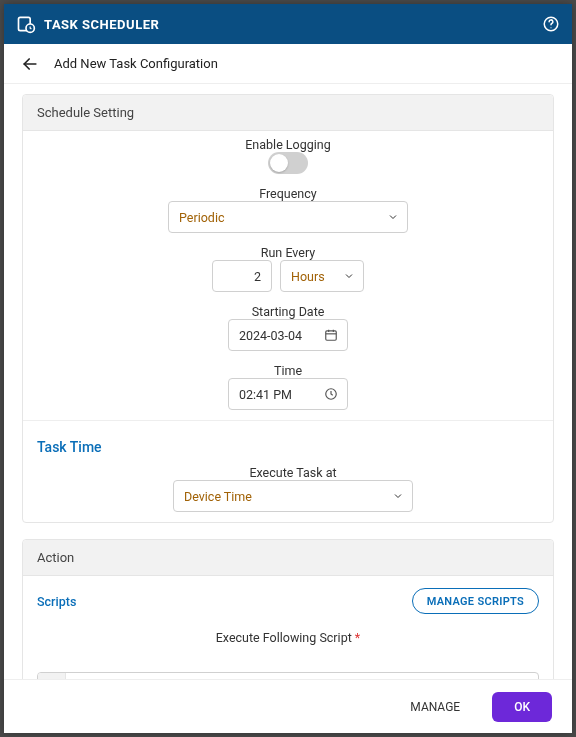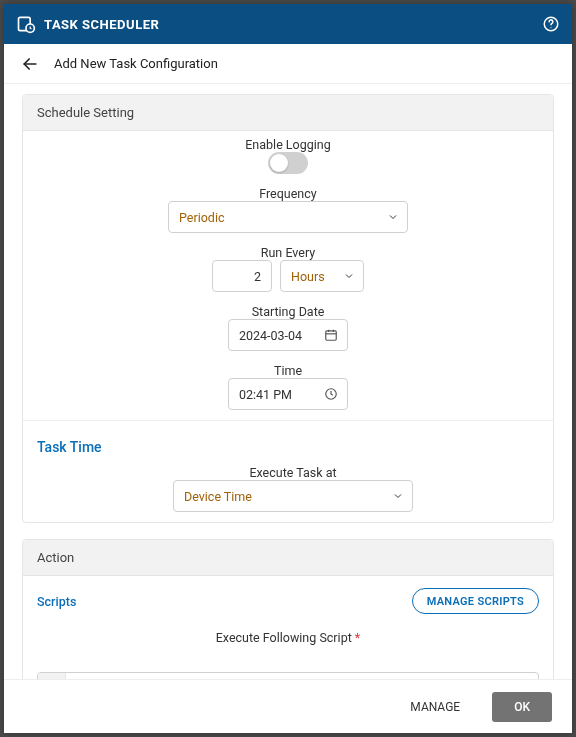--- a/index.html
+++ b/index.html
@@ -34,21 +34,21 @@
 .scripts-row { display: flex; align-items: center; justify-content: space-between; padding: 12px 0 10px 0; }
 .scripts-label { font-size: 12.5px; color: #0a6eb8; font-weight: 500; }
 .manage-btn { height: 26px; border: 1px solid #0a6eb8; color: #0a6eb8; background: #fff; border-radius: 14px; padding: 0 14px; font-size: 11px; font-weight: 600; cursor: pointer; letter-spacing: 0.3px; }
 .req { color: #d33; }
 .code-area { border: 1px solid #d0d0d0; border-radius: 4px; height: 160px; display: flex; background: #fff; overflow: hidden; margin-bottom: 14px; }
 .gutter { width: 28px; background: #f2f2f2; border-right: 1px solid #e5e5e5; padding: 6px 6px 0 0; text-align: right; font-size: 11px; color: #888; font-family: monospace; }
 .code-body { flex: 1; padding: 6px; font-family: monospace; font-size: 12px; }
 .footer { height: 54px; display: flex; align-items: center; justify-content: flex-end; padding: 0 20px; gap: 10px; border-top: 1px solid #eee; background: #fff; }
 .btn { height: 30px; padding: 0 22px; font-size: 12px; border-radius: 3px; cursor: pointer; border: none; }
 .btn-cancel { background: transparent; color: #333; }
-.btn-ok { background: #737373; color: #fff; font-weight: 500; }
+.btn-ok { background: #6d28d9; color: #fff; font-weight: 500; border-radius: 6px; }
 svg { display: block; }
 </style>
 </head>
 <body>
 
 <div class="dialog">
 
   <div class="titlebar">
     <span class="titlebar-icon">
       <svg width="20" height="20" viewBox="0 0 24 24" fill="none" stroke="#fff" stroke-width="2">

